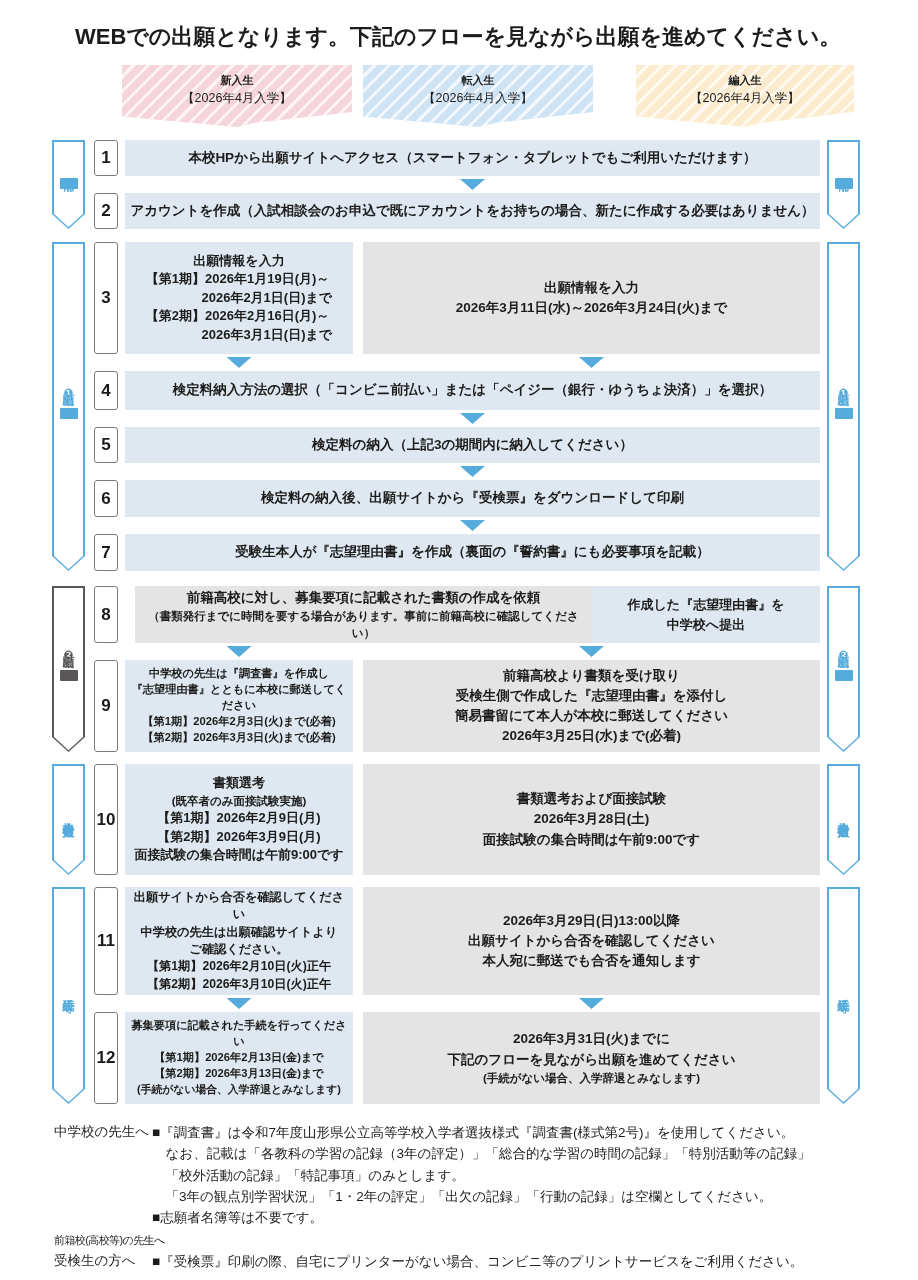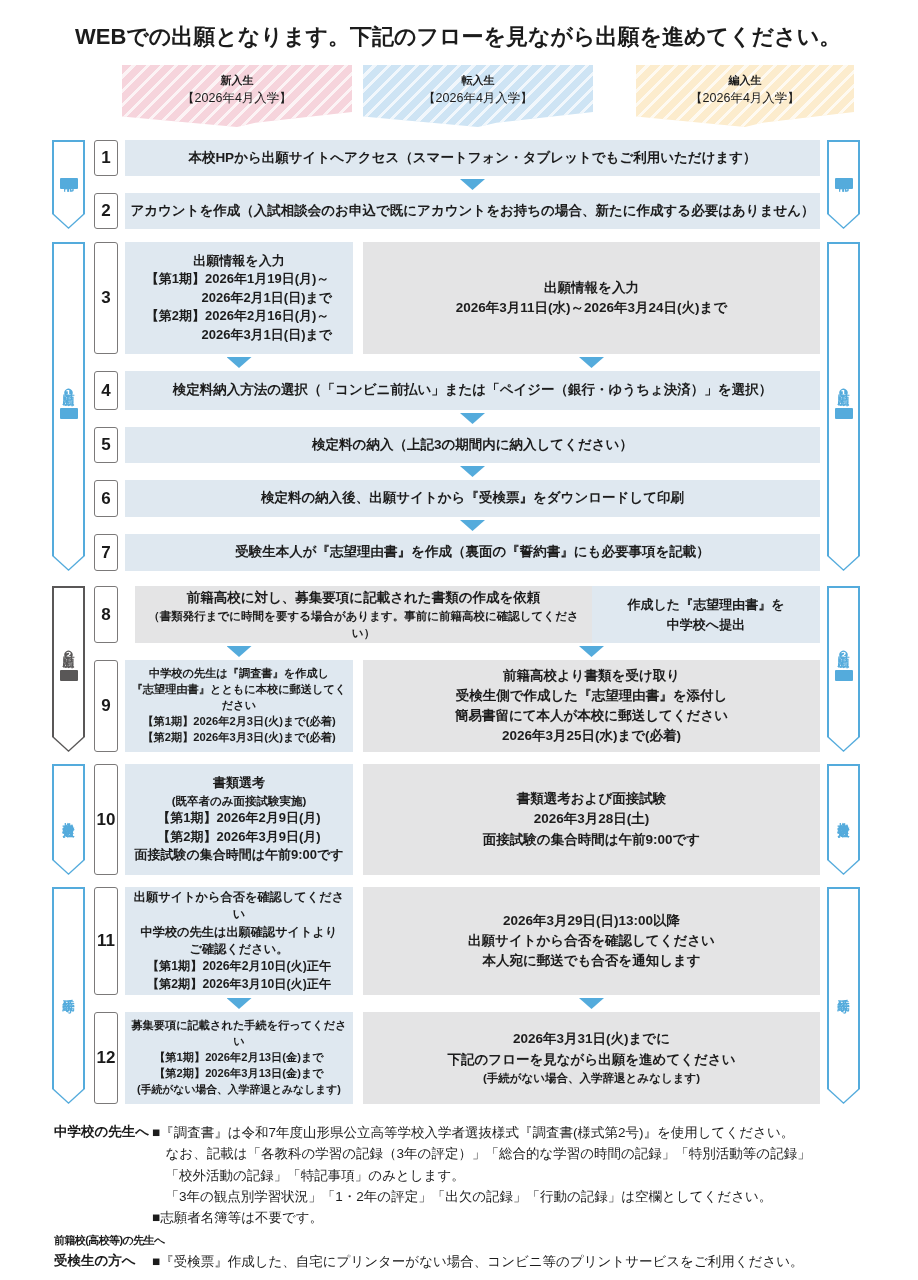--- a/index.html
+++ b/index.html
@@ -63,21 +63,21 @@
   .arrows{height:17px;display:flex;align-items:center;}
   .sp-num{width:31px;flex:none;}
   .zone-full{width:695px;display:flex;justify-content:center;}
   .zone-l{width:228px;display:flex;justify-content:center;}
   .zone-r{width:457px;margin-left:10px;display:flex;justify-content:center;}
   .tri{width:25px;height:11px;background:var(--accent);clip-path:polygon(0 0,100% 0,50% 100%);}
 
   
   .notes{margin:18px 58px 0 54px;font-size:13.5px;}
   .note-row{display:flex;align-items:flex-start;margin-bottom:3px;}
-  .note-label{width:98px;flex:none;font-weight:700;white-space:nowrap;padding-top:1px;}
+  .note-label{width:98px;flex:none;font-weight:400;white-space:nowrap;padding-top:1px;}
   .note-label.condensed{font-size:11px;letter-spacing:-0.6px;}
   .note-body{white-space:pre-line;line-height:1.58;font-weight:400;}
 </style>
 </head>
 <body>
 
 <div class="page">
 
   <div class="intro">WEBでの出願となります。下記のフローを見ながら出願を進めてください。</div>
 
@@ -375,17 +375,17 @@
 　なお、記載は「各教科の学習の記録（3年の評定）」「総合的な学習の時間の記録」「特別活動等の記録」
 　「校外活動の記録」「特記事項」のみとします。
 　「3年の観点別学習状況」「1・2年の評定」「出欠の記録」「行動の記録」は空欄としてください。
 ■志願者名簿等は不要です。</div>
     </div>
     <div class="note-row">
       <div class="note-label condensed">前籍校(高校等)の先生へ</div>
     </div>
     <div class="note-row">
       <div class="note-label">受検生の方へ</div>
-      <div class="note-body">■『受検票』作成した、自宅にプリンターがない場合、コンビニ等のプリントサービスをご利用ください。</div>
+      <div class="note-body">■『受検票』印刷の際、自宅にプリンターがない場合、コンビニ等のプリントサービスをご利用ください。</div>
     </div>
   </div>
 
 </div>
 
 </body></html>

